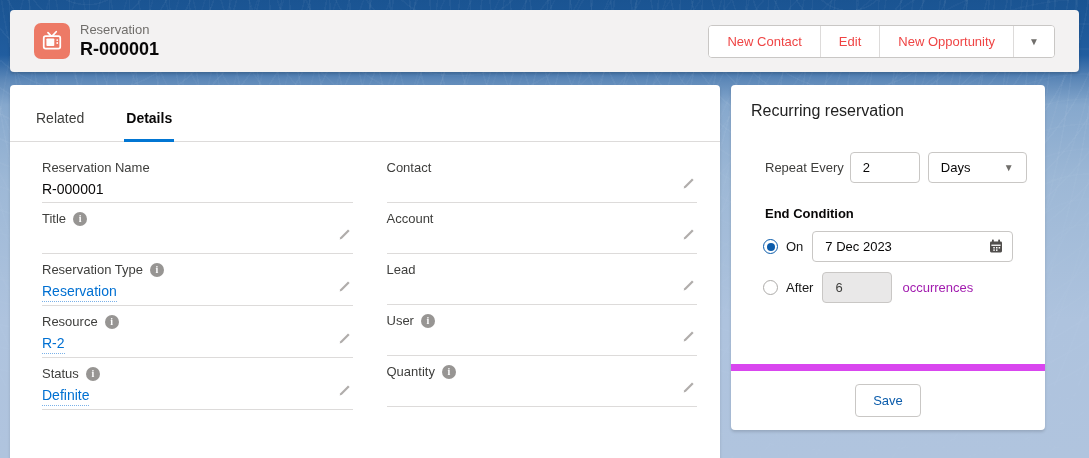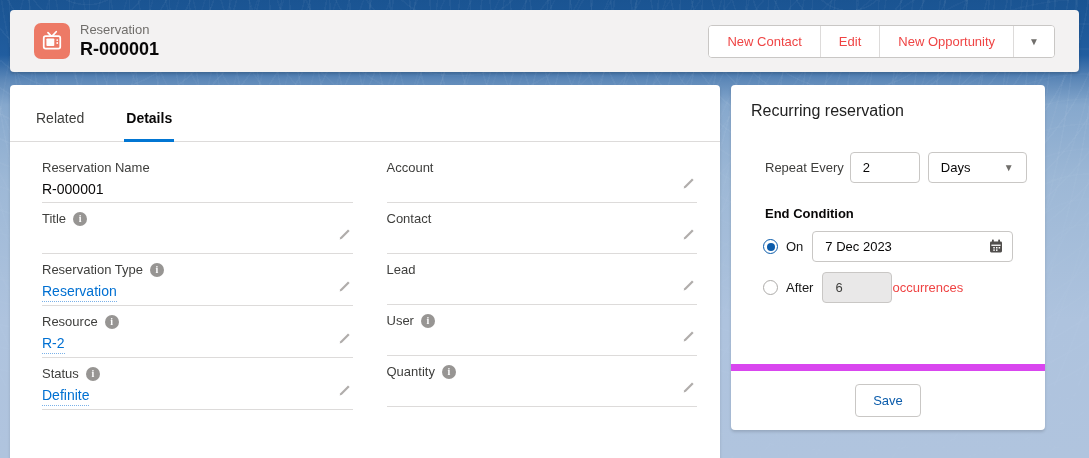--- a/index.html
+++ b/index.html
@@ -96,21 +96,21 @@
   .radio {
     width:15px; height:15px; border-radius:50%; background:#fff; border:1px solid #adaba9;
     display:inline-flex; align-items:center; justify-content:center; cursor:pointer; flex:0 0 auto;
   }
   .radio.checked { border:1.5px solid #0b5cab; }
   .radio.checked::after { content:""; width:8px; height:8px; border-radius:50%; background:#0b5cab; }
   .radio-label { font-size:13px; color:#181818; margin:0 9px 0 8px; }
   .date-wrap { position:relative; }
   .date-input { width:201px; padding-right:34px; }
   .cal-icon { position:absolute; right:10px; top:8px; cursor:pointer; display:flex; }
-  .occ-label { font-size:13px; color:#ef4444; }
+  .occ-label { font-size:13px; color:#a21caf; margin-left:10px; }
   .panel-footer {
     position:absolute; left:0; right:0; bottom:0; height:66px; border-top:7px solid #d946ef;
     display:flex; align-items:center; justify-content:center;
   }
   .save-btn {
     background:#fff; border:1px solid #c9c7c5; border-radius:4px; color:#0b5cab;
     font-size:13px; padding:8px 17px; cursor:pointer; font-family:"Liberation Sans", sans-serif;
   }
 </style>
 </head>
@@ -193,28 +193,28 @@
           </div>
         <div class="fvalue link">Definite</div>
         <span class="pencil"><svg width="13" height="13" viewBox="0 0 14 14">
               <path d="M10.8 1.6l1.7 1.7-8.3 8.3-2.4.7.7-2.4z" fill="#b0adab"></path>
             </svg></span>
       </div>
     </div>
 
     <div class="col">
       <div class="field">
+        <div class="flabel">Contact</div>
+        <div class="fvalue"></div>
+        <span class="pencil"><svg width="13" height="13" viewBox="0 0 14 14">
+              <path d="M10.8 1.6l1.7 1.7-8.3 8.3-2.4.7.7-2.4z" fill="#b0adab"></path>
+            </svg></span>
+      </div>
+      <div class="field">
         <div class="flabel">Account</div>
-        <div class="fvalue"></div>
-        <span class="pencil"><svg width="13" height="13" viewBox="0 0 14 14">
-              <path d="M10.8 1.6l1.7 1.7-8.3 8.3-2.4.7.7-2.4z" fill="#b0adab"></path>
-            </svg></span>
-      </div>
-      <div class="field">
-        <div class="flabel">Contact</div>
         <div class="fvalue"></div>
         <span class="pencil"><svg width="13" height="13" viewBox="0 0 14 14">
               <path d="M10.8 1.6l1.7 1.7-8.3 8.3-2.4.7.7-2.4z" fill="#b0adab"></path>
             </svg></span>
       </div>
       <div class="field">
         <div class="flabel">Lead</div>
         <div class="fvalue"></div>
         <span class="pencil"><svg width="13" height="13" viewBox="0 0 14 14">
               <path d="M10.8 1.6l1.7 1.7-8.3 8.3-2.4.7.7-2.4z" fill="#b0adab"></path>

